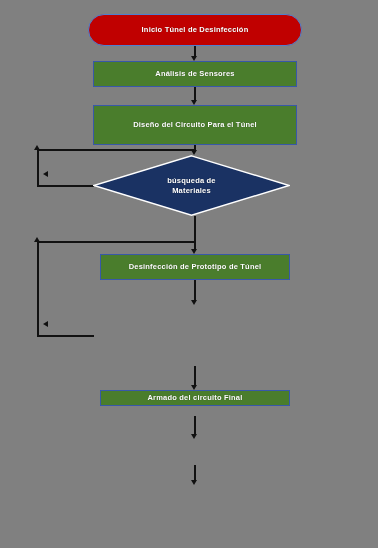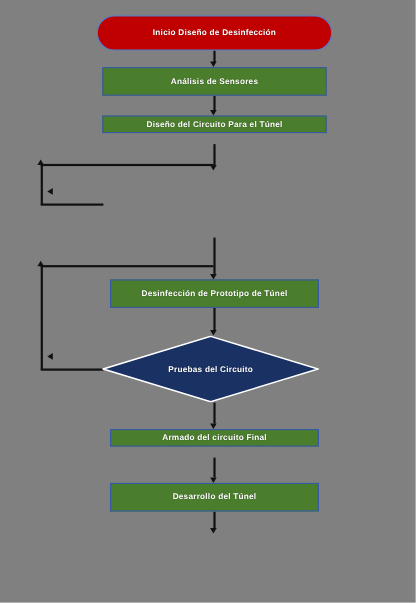--- a/index.html
+++ b/index.html
@@ -122,45 +122,43 @@
   <div class="conn conn-v" style="left:194px; top:366px; height:19px;"></div>
   <div class="arrow arrow-down" style="left:191.2px; top:385px;"></div>
 
   <div class="conn conn-v" style="left:194px; top:416px; height:18px;"></div>
   <div class="arrow arrow-down" style="left:191.2px; top:434px;"></div>
 
   <div class="conn conn-v" style="left:194px; top:465px; height:15px;"></div>
   <div class="arrow arrow-down" style="left:191.2px; top:480px;"></div>
 
   <div class="node terminator" style="left:88px; top:14px; width:214px; height:32px;">
-    <span>Inicio Diseño de Desinfección</span>
+    <span>Inicio Túnel de Desinfección</span>
   </div>
 
   <div class="node process" style="left:93px; top:61px; width:204px; height:26px;text-align:center;">
     <span>Análisis de Sensores</span>
   </div>
 
-  <div class="node process" style="left:93px; top:105px; width:204px; height:16px;">
+  <div class="node process" style="left:93px; top:105px; width:204px; height:40px;">
     <span>Diseño del Circuito Para el Túnel</span>
   </div>
 
+  <div class="decision-wrap" style="left:93px; top:155px; width:197px; height:61px;">
+    <svg class="decision-shape" viewBox="0 0 197 61" preserveAspectRatio="none">
+      <polygon points="98.5,0.8 196.2,30.5 98.5,60.2 0.8,30.5" fill="#1a3263" stroke="#ffffff" stroke-width="1.4"></polygon>
+    </svg>
+    <span class="decision-label">búsqueda de
+Materiales</span>
+  </div>
 
   <div class="node process" style="left:100px; top:254px; width:190px; height:26px;">
     <span>Desinfección de Prototipo de Túnel</span>
   </div>
 
-  <div class="decision-wrap" style="left:93px; top:305px; width:197px; height:61px;">
-    <svg class="decision-shape" viewBox="0 0 197 61" preserveAspectRatio="none">
-      <polygon points="98.5,0.8 196.2,30.5 98.5,60.2 0.8,30.5" fill="#1a3263" stroke="#ffffff" stroke-width="1.4"></polygon>
-    </svg>
-    <span class="decision-label">Pruebas del Circuito</span>
-  </div>
 
   <div class="node process" style="left:100px; top:390px; width:190px; height:16px;">
     <span>Armado del circuito Final</span>
   </div>
 
-  <div class="node process" style="left:100px; top:439px; width:190px; height:26px;">
-    <span>Desarrollo del Túnel</span>
-  </div>
 
 
 </div>
 
 </body></html>

